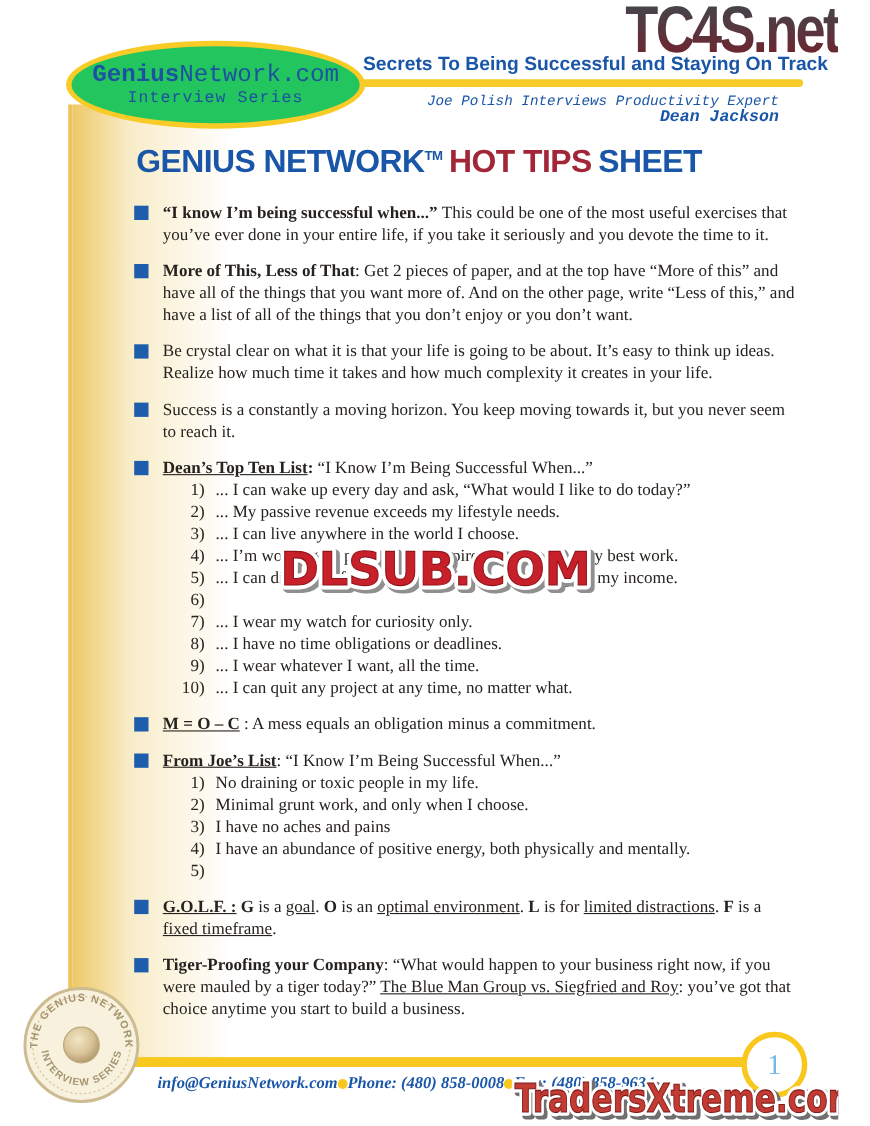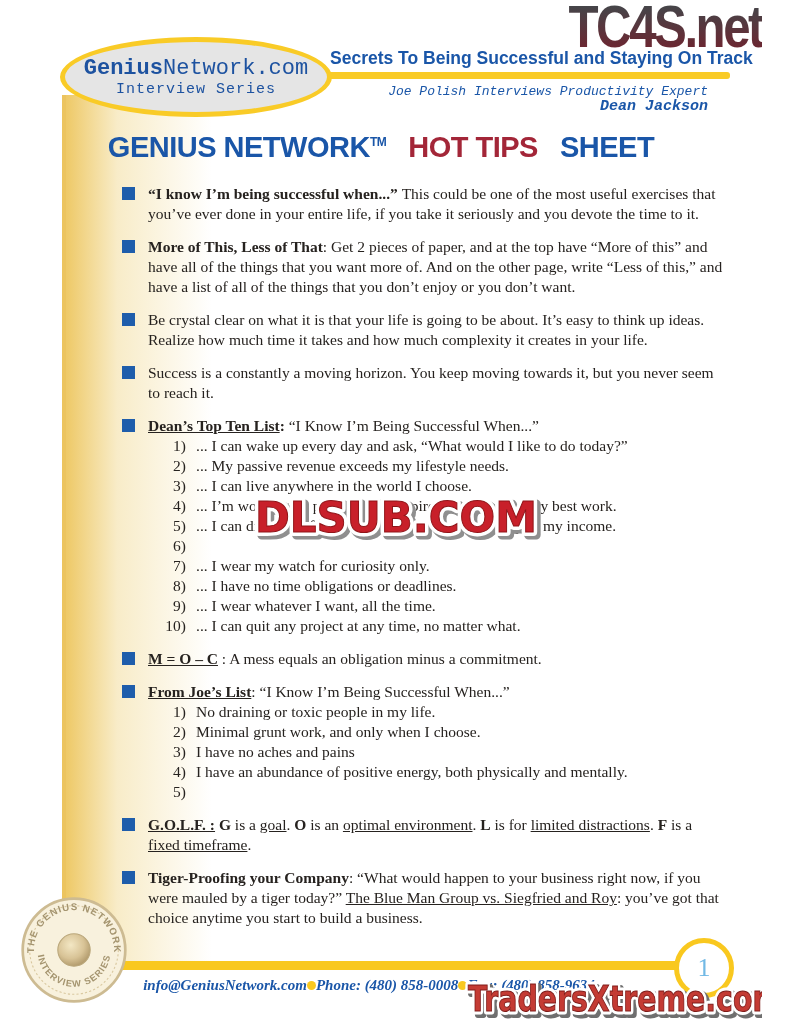--- a/index.html
+++ b/index.html
@@ -21,21 +21,21 @@
     position:absolute; right:0px; top:-8px;
     font-family:"Liberation Sans","DejaVu Sans",sans-serif;
     font-weight:900; font-size:60px; letter-spacing:-3px;
     transform:scaleX(.82); transform-origin:100% 0;
     background:linear-gradient(180deg,#454549 20%,#6e2530 85%);
     -webkit-background-clip:text; background-clip:text; color:transparent;
   }
   .tagline-underline { position:absolute; left:322px; top:72px; width:408px; height:7px; background:#f9cb27; border-radius:3px; }
   .oval-logo {
     position:absolute; left:60px; top:37px; width:272px; height:80px;
-    border:5px solid #f9cb27; border-radius:50%; background:#e5e5e5; z-index:2;
+    border:5px solid #f9cb27; border-radius:50%; background:#22c55e; z-index:2;
     display:flex; flex-direction:column; align-items:center; justify-content:center;
   }
   .logo1 { font-family:"Liberation Mono","DejaVu Sans Mono",monospace; font-size:22px; color:#1d52a0; line-height:24px; white-space:nowrap; }
   .logo1 .bold { font-weight:bold; }
   .logo2 { font-family:"Liberation Mono","DejaVu Sans Mono",monospace; font-size:15px; color:#1d52a0; letter-spacing:1px; line-height:17px; }
   .tagline {
     position:absolute; left:330px; top:48px; width:407px; text-align:center;
     font-family:"Liberation Sans","DejaVu Sans",sans-serif; font-weight:bold;
     font-size:17.5px; color:#1a56a8; white-space:nowrap;
   }
@@ -48,21 +48,21 @@
     position:absolute; right:54px; top:98px;
     font-family:"Liberation Mono","DejaVu Sans Mono",monospace; font-style:italic; font-weight:bold;
     font-size:15px; color:#1a56a8; white-space:nowrap;margin-left:20px;
   }
   .doc-title {
     position:absolute; left:0; right:0; top:131px; text-align:center;
     font-family:"Liberation Sans","DejaVu Sans",sans-serif; font-weight:bold; font-size:29px;
     letter-spacing:-0.5px; white-space:nowrap;
   }
   .doc-title .blue { color:#1a56a8; }
-  .doc-title .red { color:#a32638; margin:0 22px; }
+  .doc-title .red { color:#a32638; margin:0 6px; }
   .doc-title sup { font-size:12px; vertical-align:super; }
 
   
   .content { position:absolute; left:120px; top:184px; width:606px; font-size:15.5px; line-height:20px; }
   .bullet { display:flex; margin-bottom:13px; }
   .sq { width:13px; height:13px; background:#1e5dab; margin:3px 13px 0 2px; flex:none; }
   .btext { flex:1; }
   .seg.b { font-weight:bold; }
   .seg.u { text-decoration:underline; }
   .nrow { display:flex; }

